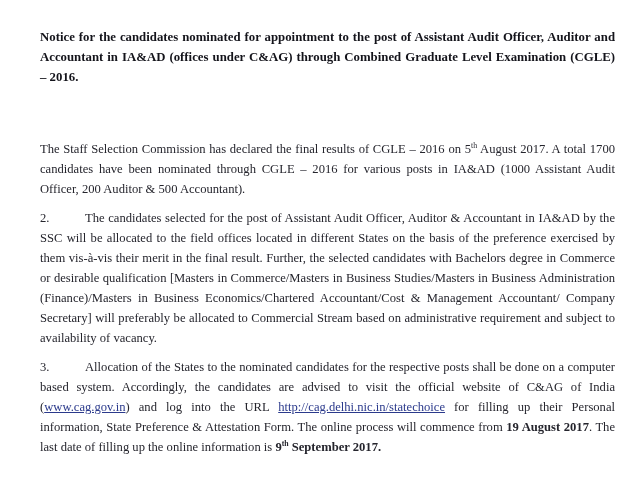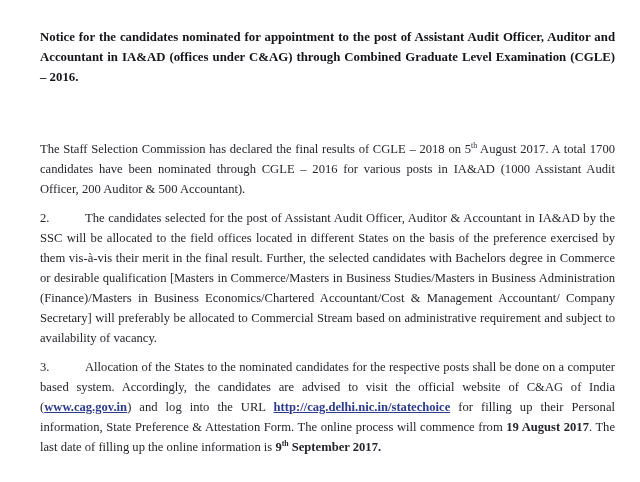--- a/index.html
+++ b/index.html
@@ -35,31 +35,30 @@
   .num {
     display: inline-block;
     width: 45px;
   }
   .b { font-weight: 700; }
   .u { }
   a.lnk {
     color: var(--link-color, #2b3a8c);
     text-decoration: underline;
     cursor: pointer;
-    font-weight: bold;
   }
   sup {
     font-size: 0.62em;
     line-height: 0;
     vertical-align: super;
   }
 </style>
 </head>
 <body>
 
 <div class="page" style="--page-bg: #ffffff; --title-color: #14141b; --text-color: #25252d; --link-color: #2b3a8c;">
   <h1 class="title">Notice for the candidates nominated for appointment to the post of Assistant Audit Officer, Auditor and Accountant in IA&amp;AD (offices under C&amp;AG) through Combined Graduate Level Examination (CGLE) – 2016.</h1>
   <div id="paragraphs">
-      <p class="para"><span>The Staff Selection Commission has declared the final results of CGLE – 2018 on 5</span><span><sup>th</sup></span><span> August 2017. A total 1700 candidates have been nominated through CGLE – 2016 for various posts in IA&amp;AD (1000 Assistant Audit Officer, 200 Auditor &amp; 500 Accountant).</span></p>
+      <p class="para"><span>The Staff Selection Commission has declared the final results of CGLE – 2016 on 5</span><span><sup>th</sup></span><span> August 2017. A total 1700 candidates have been nominated through CGLE – 2016 for various posts in IA&amp;AD (1000 Assistant Audit Officer, 200 Auditor &amp; 500 Accountant).</span></p>
       <p class="para"><span class="num">2.</span><span>The candidates selected for the post of Assistant Audit Officer, Auditor &amp; Accountant in IA&amp;AD by the SSC will be allocated to the field offices located in different States on the basis of the preference exercised by them vis-à-vis their merit in the final result. Further, the selected candidates with Bachelors degree in Commerce or desirable qualification [Masters in Commerce/Masters in Business Studies/Masters in Business Administration (Finance)/Masters in Business Economics/Chartered Accountant/Cost &amp; Management Accountant/ Company Secretary] will preferably be allocated to Commercial Stream based on administrative requirement and subject to availability of vacancy.</span></p>
       <p class="para"><span class="num">3.</span><span>Allocation of the States to the nominated candidates for the respective posts shall be done on a computer based system. Accordingly, the candidates are advised to visit the official website of C&amp;AG of India (</span><a class="lnk u">www.cag.gov.in</a><span>) and log into the URL </span><a class="lnk u">http://cag.delhi.nic.in/statechoice</a><span> for filling up their Personal information, State Preference &amp; Attestation Form. The online process will commence from </span><span class="b u">19 August 2017</span><span>. The last date of filling up the online information is </span><span class="b u">9</span><span class="b u"><sup>th</sup></span><span class="b u"> September 2017</span><span class="b">.</span></p>
     </div>
 </div>
 
 </body></html>

